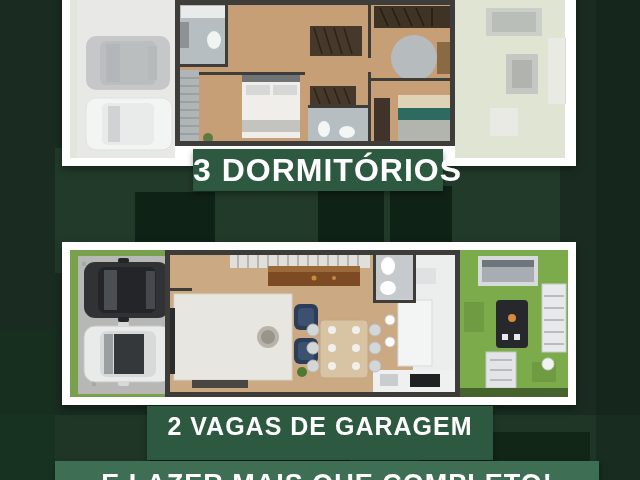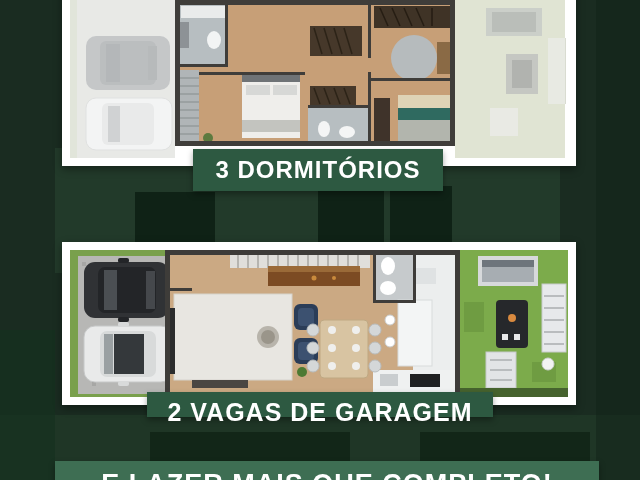--- a/index.html
+++ b/index.html
@@ -20,22 +20,22 @@
   .card{position:absolute;left:62px;width:514px;background:#ffffff;
         box-shadow:0 3px 8px rgba(0,0,0,.4);}
   .card-upper{top:-22px;height:188px;}
   .card-ground{top:242px;height:163px;}
   .card svg{display:block;}
 
   .banner{position:absolute;color:#ffffff;font-weight:700;text-align:center;
           letter-spacing:1px;box-shadow:0 3px 6px rgba(0,0,0,.35);
           background:#2d5941;white-space:nowrap;}
   .banner-bedrooms{left:193px;top:149px;width:250px;height:42px;
-                   line-height:42px;font-size:24px;}
-  .banner-garage{left:147px;top:392px;width:346px;height:25px;
+                   line-height:42px;font-size:32px;}
+  .banner-garage{left:147px;top:406px;width:346px;height:54px;
                  line-height:41px;font-size:25px;}
   .banner-leisure{left:55px;top:461px;width:544px;height:46px;background:#3e6e53;
                   font-size:27px;line-height:34px;padding-top:6px;box-sizing:border-box;}
 </style>
 </head>
 <body>
 
 <div id="stage">
 
   <div class="bg bg-wall"></div>

